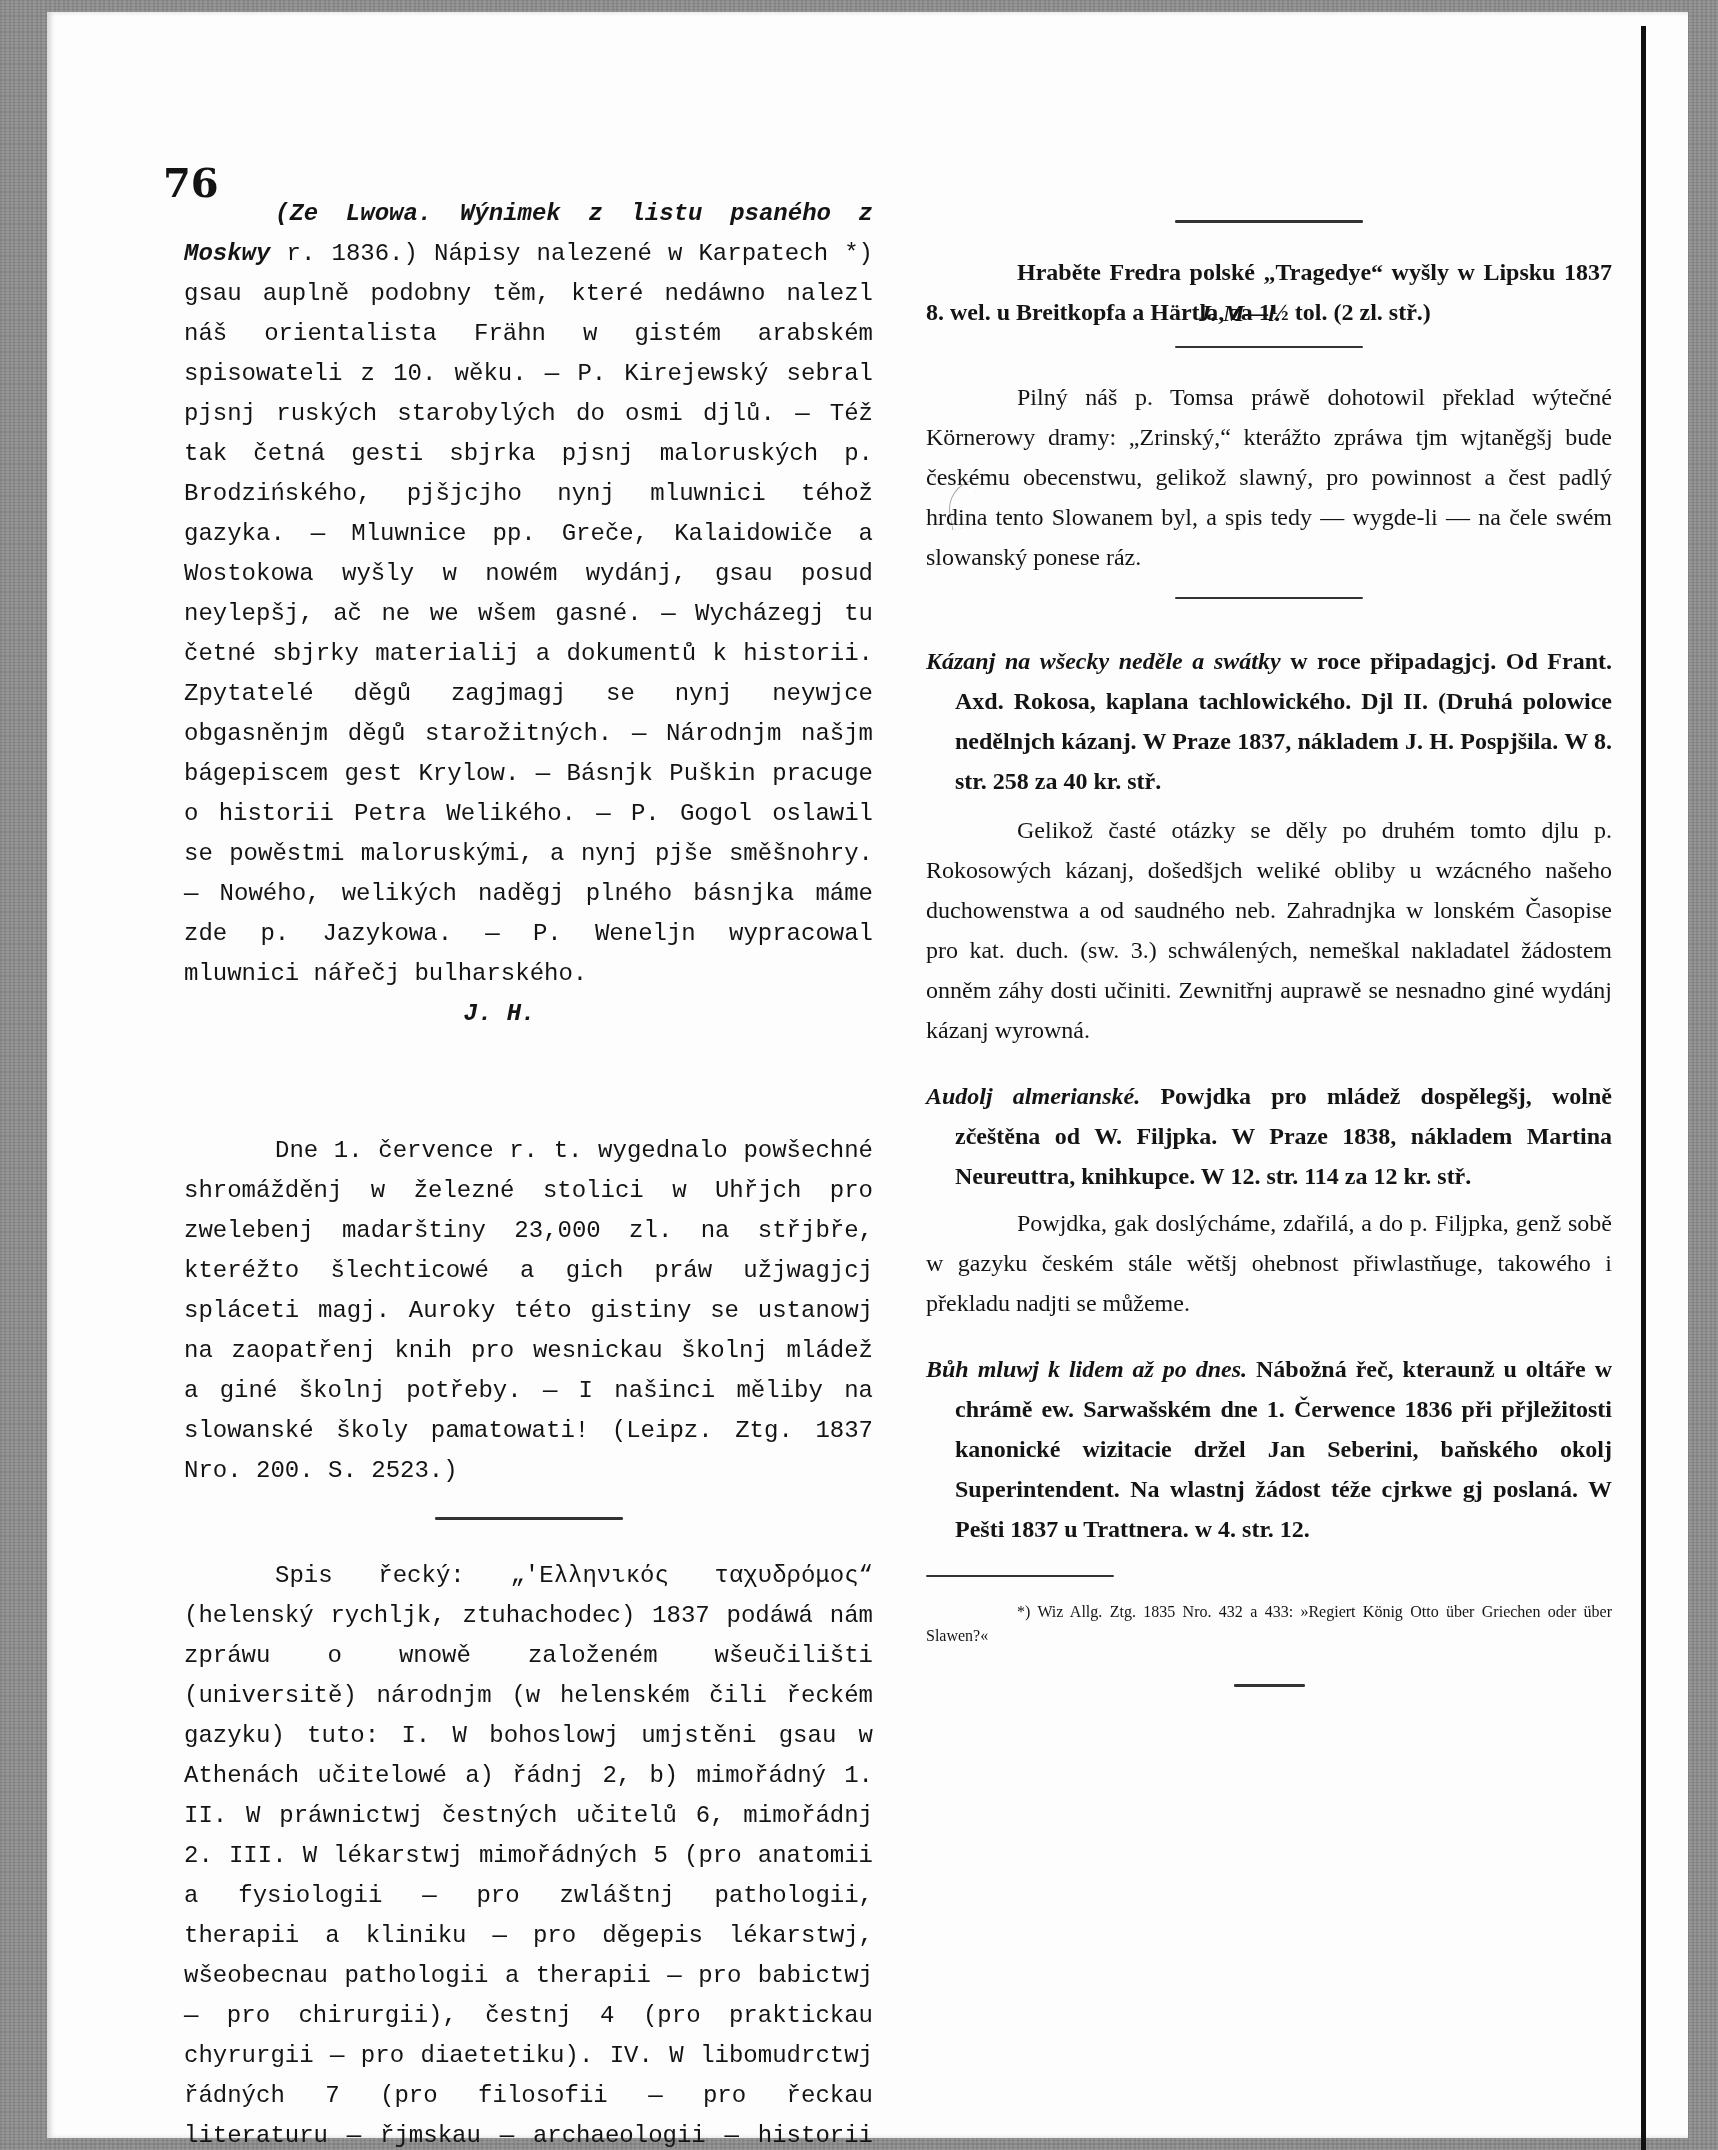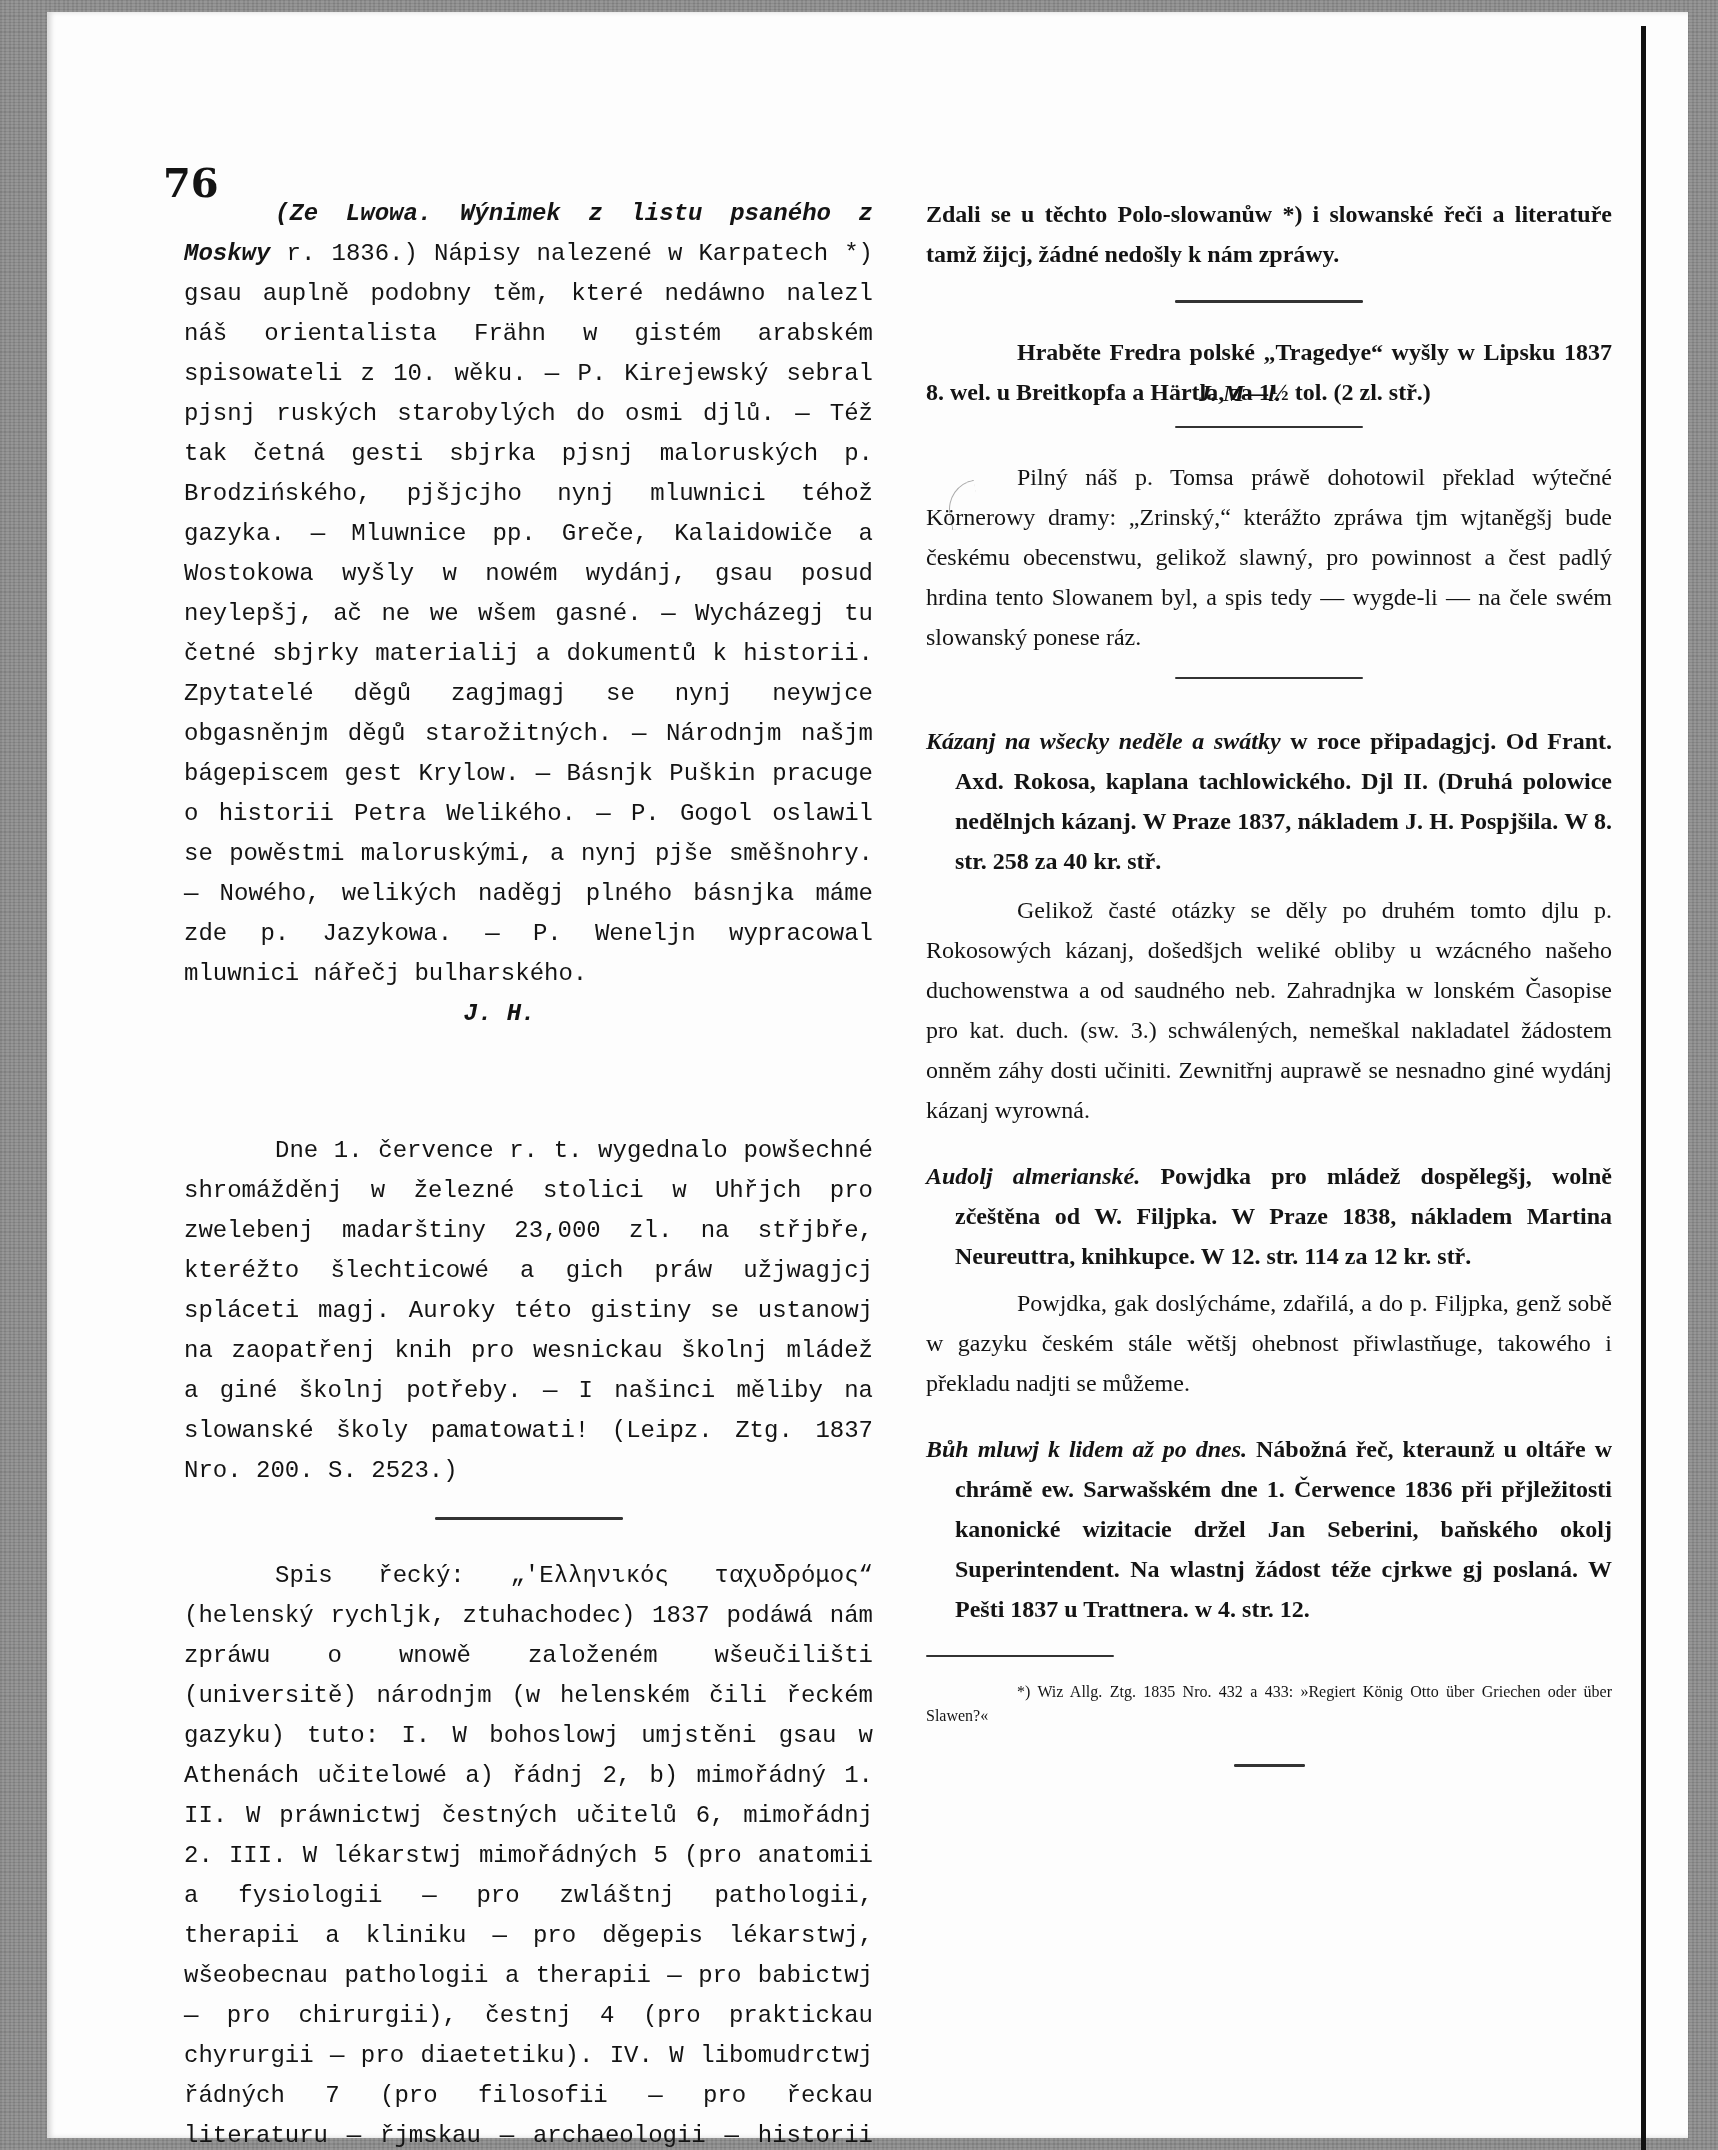--- a/index.html
+++ b/index.html
@@ -85,21 +85,20 @@
 
   <p class="p">Spis řecký: „'Ελληνικός ταχυδρόμος“ (helenský rychljk, ztuhachodec) 1837 podáwá nám zpráwu o wnowě založeném wšeučilišti (universitě) národnjm (w helenském čili řeckém gazyku) tuto: I. W bohoslowj umjstěni gsau w Athenách učitelowé a) řádnj 2, b) mimořádný 1. II. W práwnictwj čestných učitelů 6, mimořádnj 2. III. W lékarstwj mimořádných 5 (pro anatomii a fysiologii — pro zwláštnj pathologii, therapii a kliniku — pro děgepis lékarstwj, wšeobecnau pathologii a therapii — pro babictwj — pro chirurgii), čestnj 4 (pro praktickau chyrurgii — pro diaetetiku). IV. W libomudrctwj řádných 7 (pro filosofii — pro řeckau literaturu — řjmskau — archaeologii — historii — mathematiku — fysiku), mimořádnj 3 (pro chemii a experimentalnj fysiku — botaniku — filologii a aesthetiku), čestnj 4 (pro přjrodopis — paedagogiku — filologii — filosofii).</p>
 
   <div style="height:45px"></div>
   <div class="rule left"></div>
   <div style="height:26px"></div>
 
 </div>
 
 <div class="col right">
-  <p class="p noindent b" style="margin-top:0;">Zdali se u těchto Polo-slowanůw *) i slowanské řeči a literatuře tamž žijcj, žádné nedošly k nám zpráwy.</p>
 
   <div style="height:26px"></div>
   <div class="rule center"></div>
   <div style="height:29px"></div>
 
   <p class="p b">Hraběte Fredra polské „Tragedye“ wyšly w Lipsku 1837 8. wel. u Breitkopfa a Härtla, za 1½ tol. (2 zl. stř.)</p>
   <div class="sig" style="margin-top:-39px;">J. M—l.</div>
 
   <div style="height:13px"></div>
   <div class="rule center"></div>

